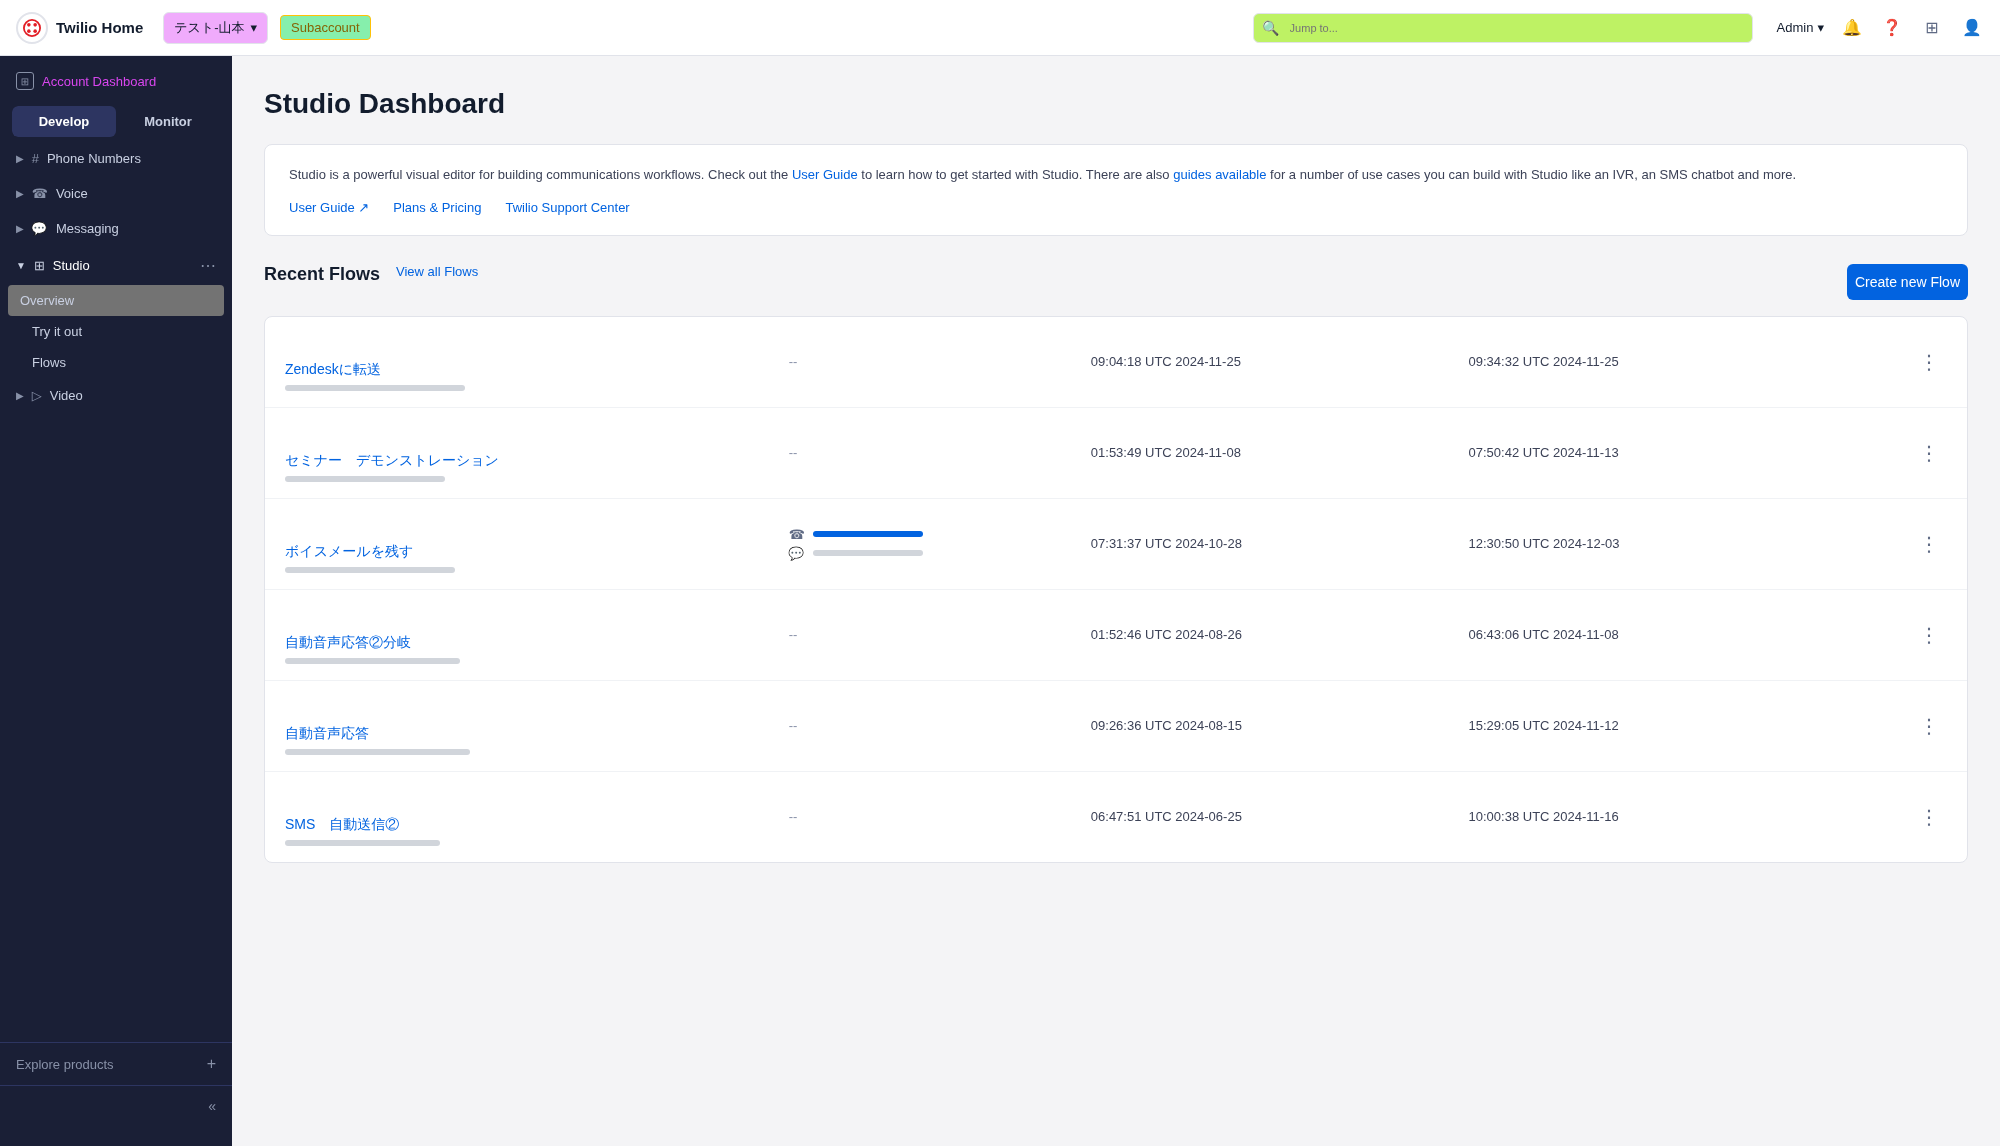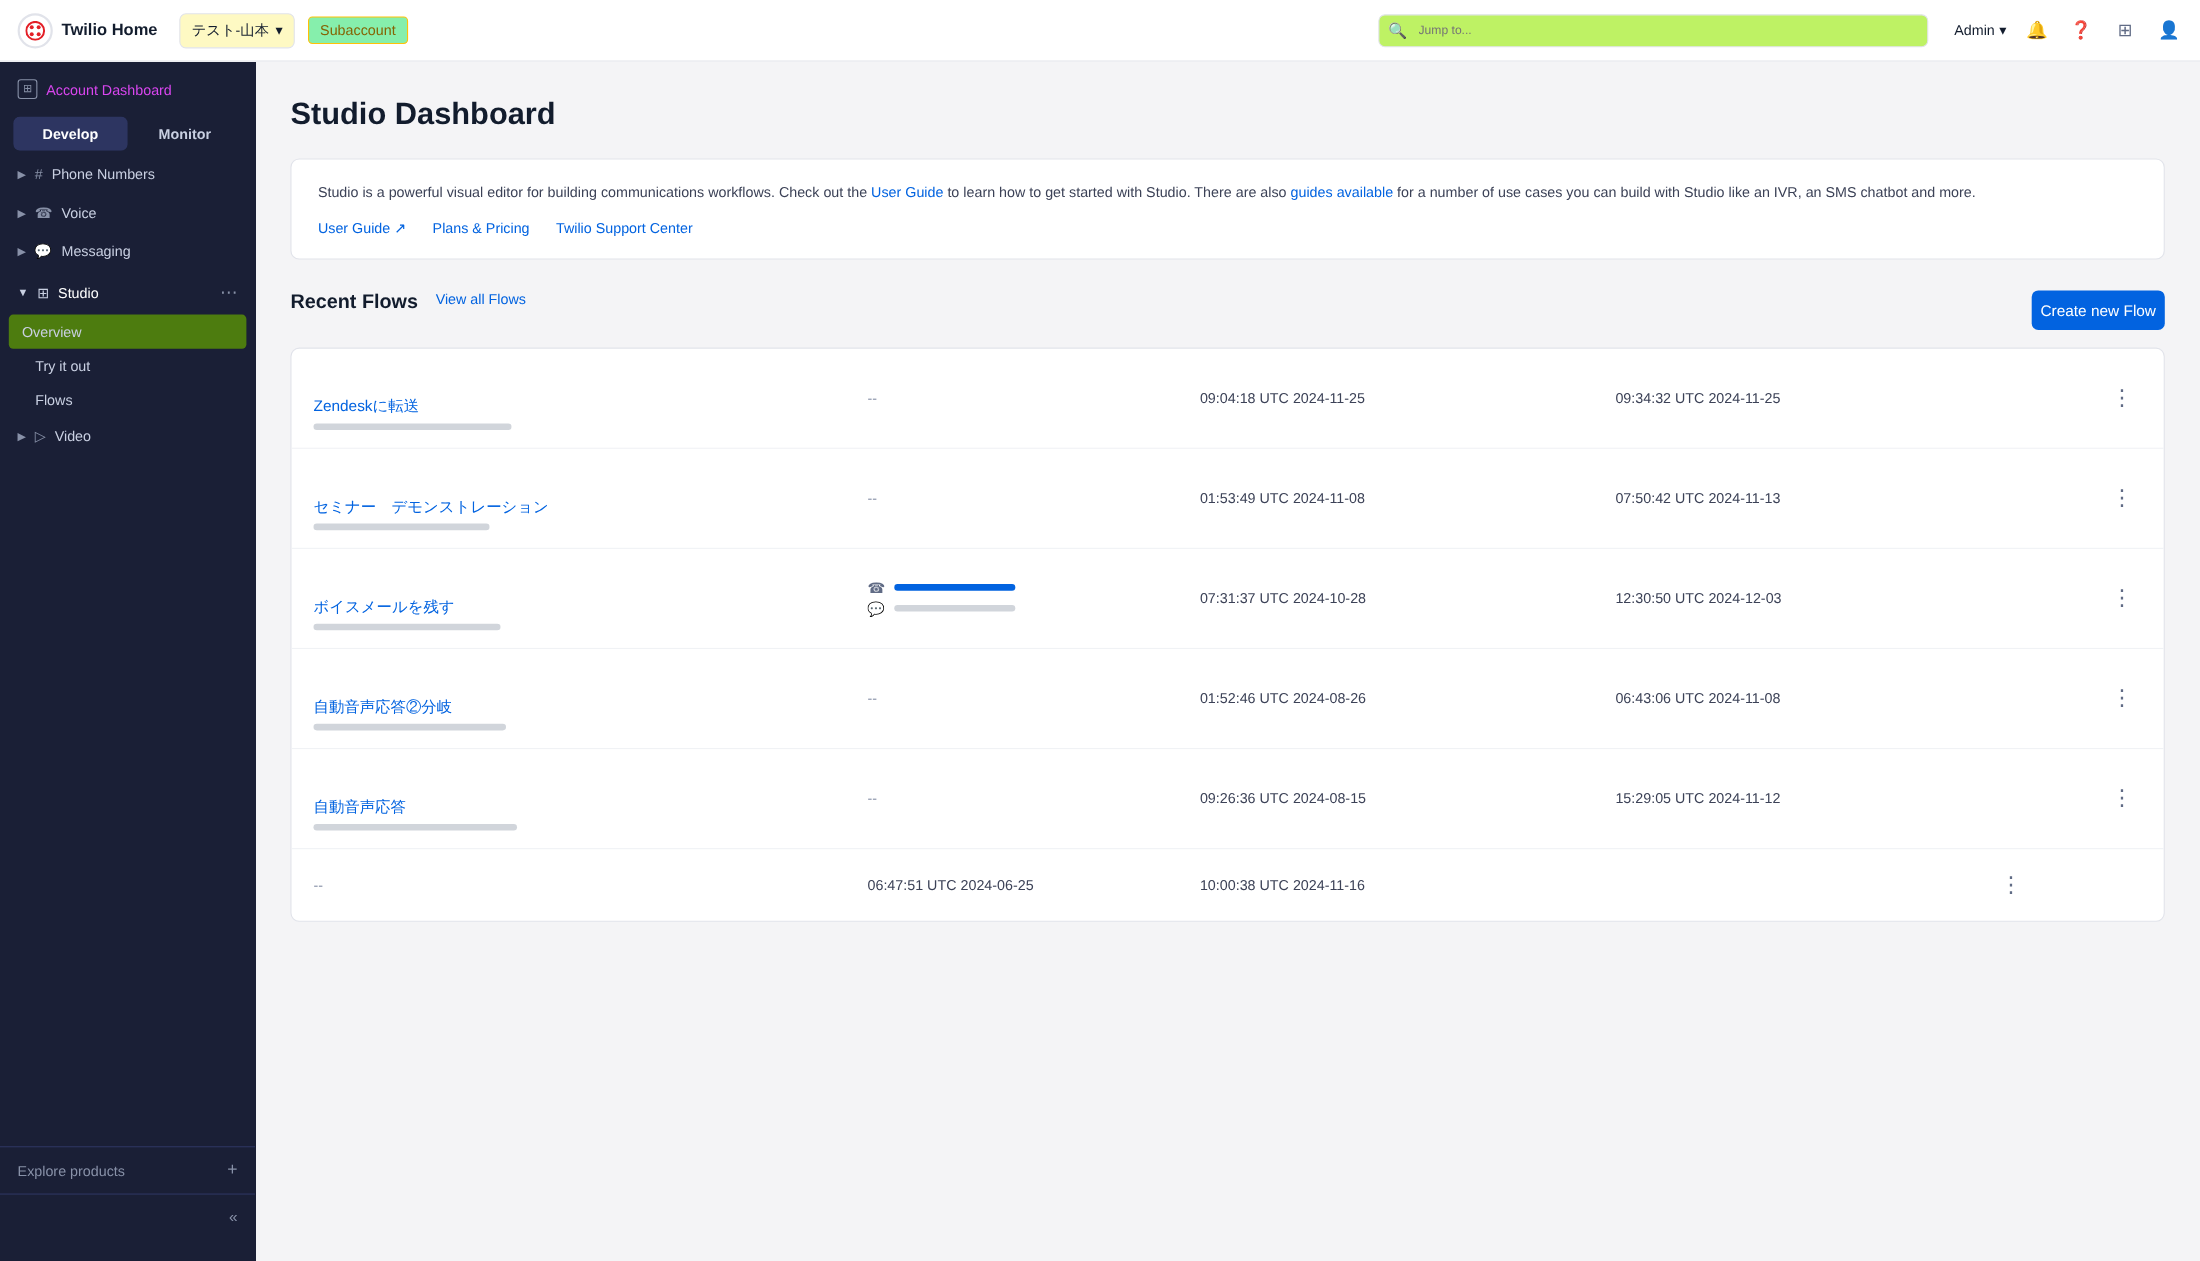--- a/index.html
+++ b/index.html
@@ -24,21 +24,21 @@
       margin-right: 8px;
     }
     .logo-icon {
       width: 32px; height: 32px; border-radius: 50%;
       background: #fff; border: 2px solid #e1e3ea;
       display: flex; align-items: center; justify-content: center;
       font-size: 14px; font-weight: bold; color: #e31e26;
     }
     .account-selector {
       display: flex; align-items: center; gap: 6px;
-      background: #fef9c3; border: 1px solid #e1e3ea;
+      background: #f0abfc; border: 1px solid #e1e3ea;
       border-radius: 6px; padding: 6px 10px; cursor: pointer;
       font-size: 13px; color: #121c2d;
     }
     .subaccount-badge {
       background: #86efac; border: 1px solid #ffc107;
       border-radius: 4px; padding: 4px 10px;
       font-size: 13px; color: #856404; font-weight: 500;
     }
     .topnav-search {
       flex: 1; max-width: 500px; margin-left: auto;
@@ -327,21 +327,21 @@
       </div>
 
       <div class="nav-group-header" style="color:#fff;">
         <span style="font-size:10px;color:#c9d0e2;">▼</span>
         <span style="color:#c9d0e2;">⊞</span>
         <span>Studio</span>
         <span style="margin-left:auto;color:#8891a8;font-size:16px;">⋯</span>
       </div>
 
       <div>
-        <div class="studio-sub-item active-overview" style="background:#4d7c0f;border-radius:4px;margin:0 8px;">
+        <div class="studio-sub-item active-overview" style="background:#737373;border-radius:4px;margin:0 8px;">
           <span>Overview</span>
         </div>
         <div class="studio-sub-item">
           <span>Try it out</span>
         </div>
         <div class="studio-sub-item">
           <span>Flows</span>
         </div>
       </div>
 
@@ -452,20 +452,24 @@
         </div>
         <div class="dash-cell">--</div>
         <div class="date-cell">09:26:36 UTC 2024-08-15</div>
         <div class="date-cell">15:29:05 UTC 2024-11-12</div>
         <div class="actions-cell">
           <button class="more-actions-btn">⋮</button>
         </div>
       </div>
 
       <div class="table-row">
+        <div>
+          <a class="flow-name-link" href="#">SMS　自動送信②</a>
+          <div class="flow-bar" style="width:155px;"></div>
+        </div>
         <div class="dash-cell">--</div>
         <div class="date-cell">06:47:51 UTC 2024-06-25</div>
         <div class="date-cell">10:00:38 UTC 2024-11-16</div>
         <div class="actions-cell">
           <button class="more-actions-btn">⋮</button>
         </div>
       </div>
     </div>
   </main>
 

